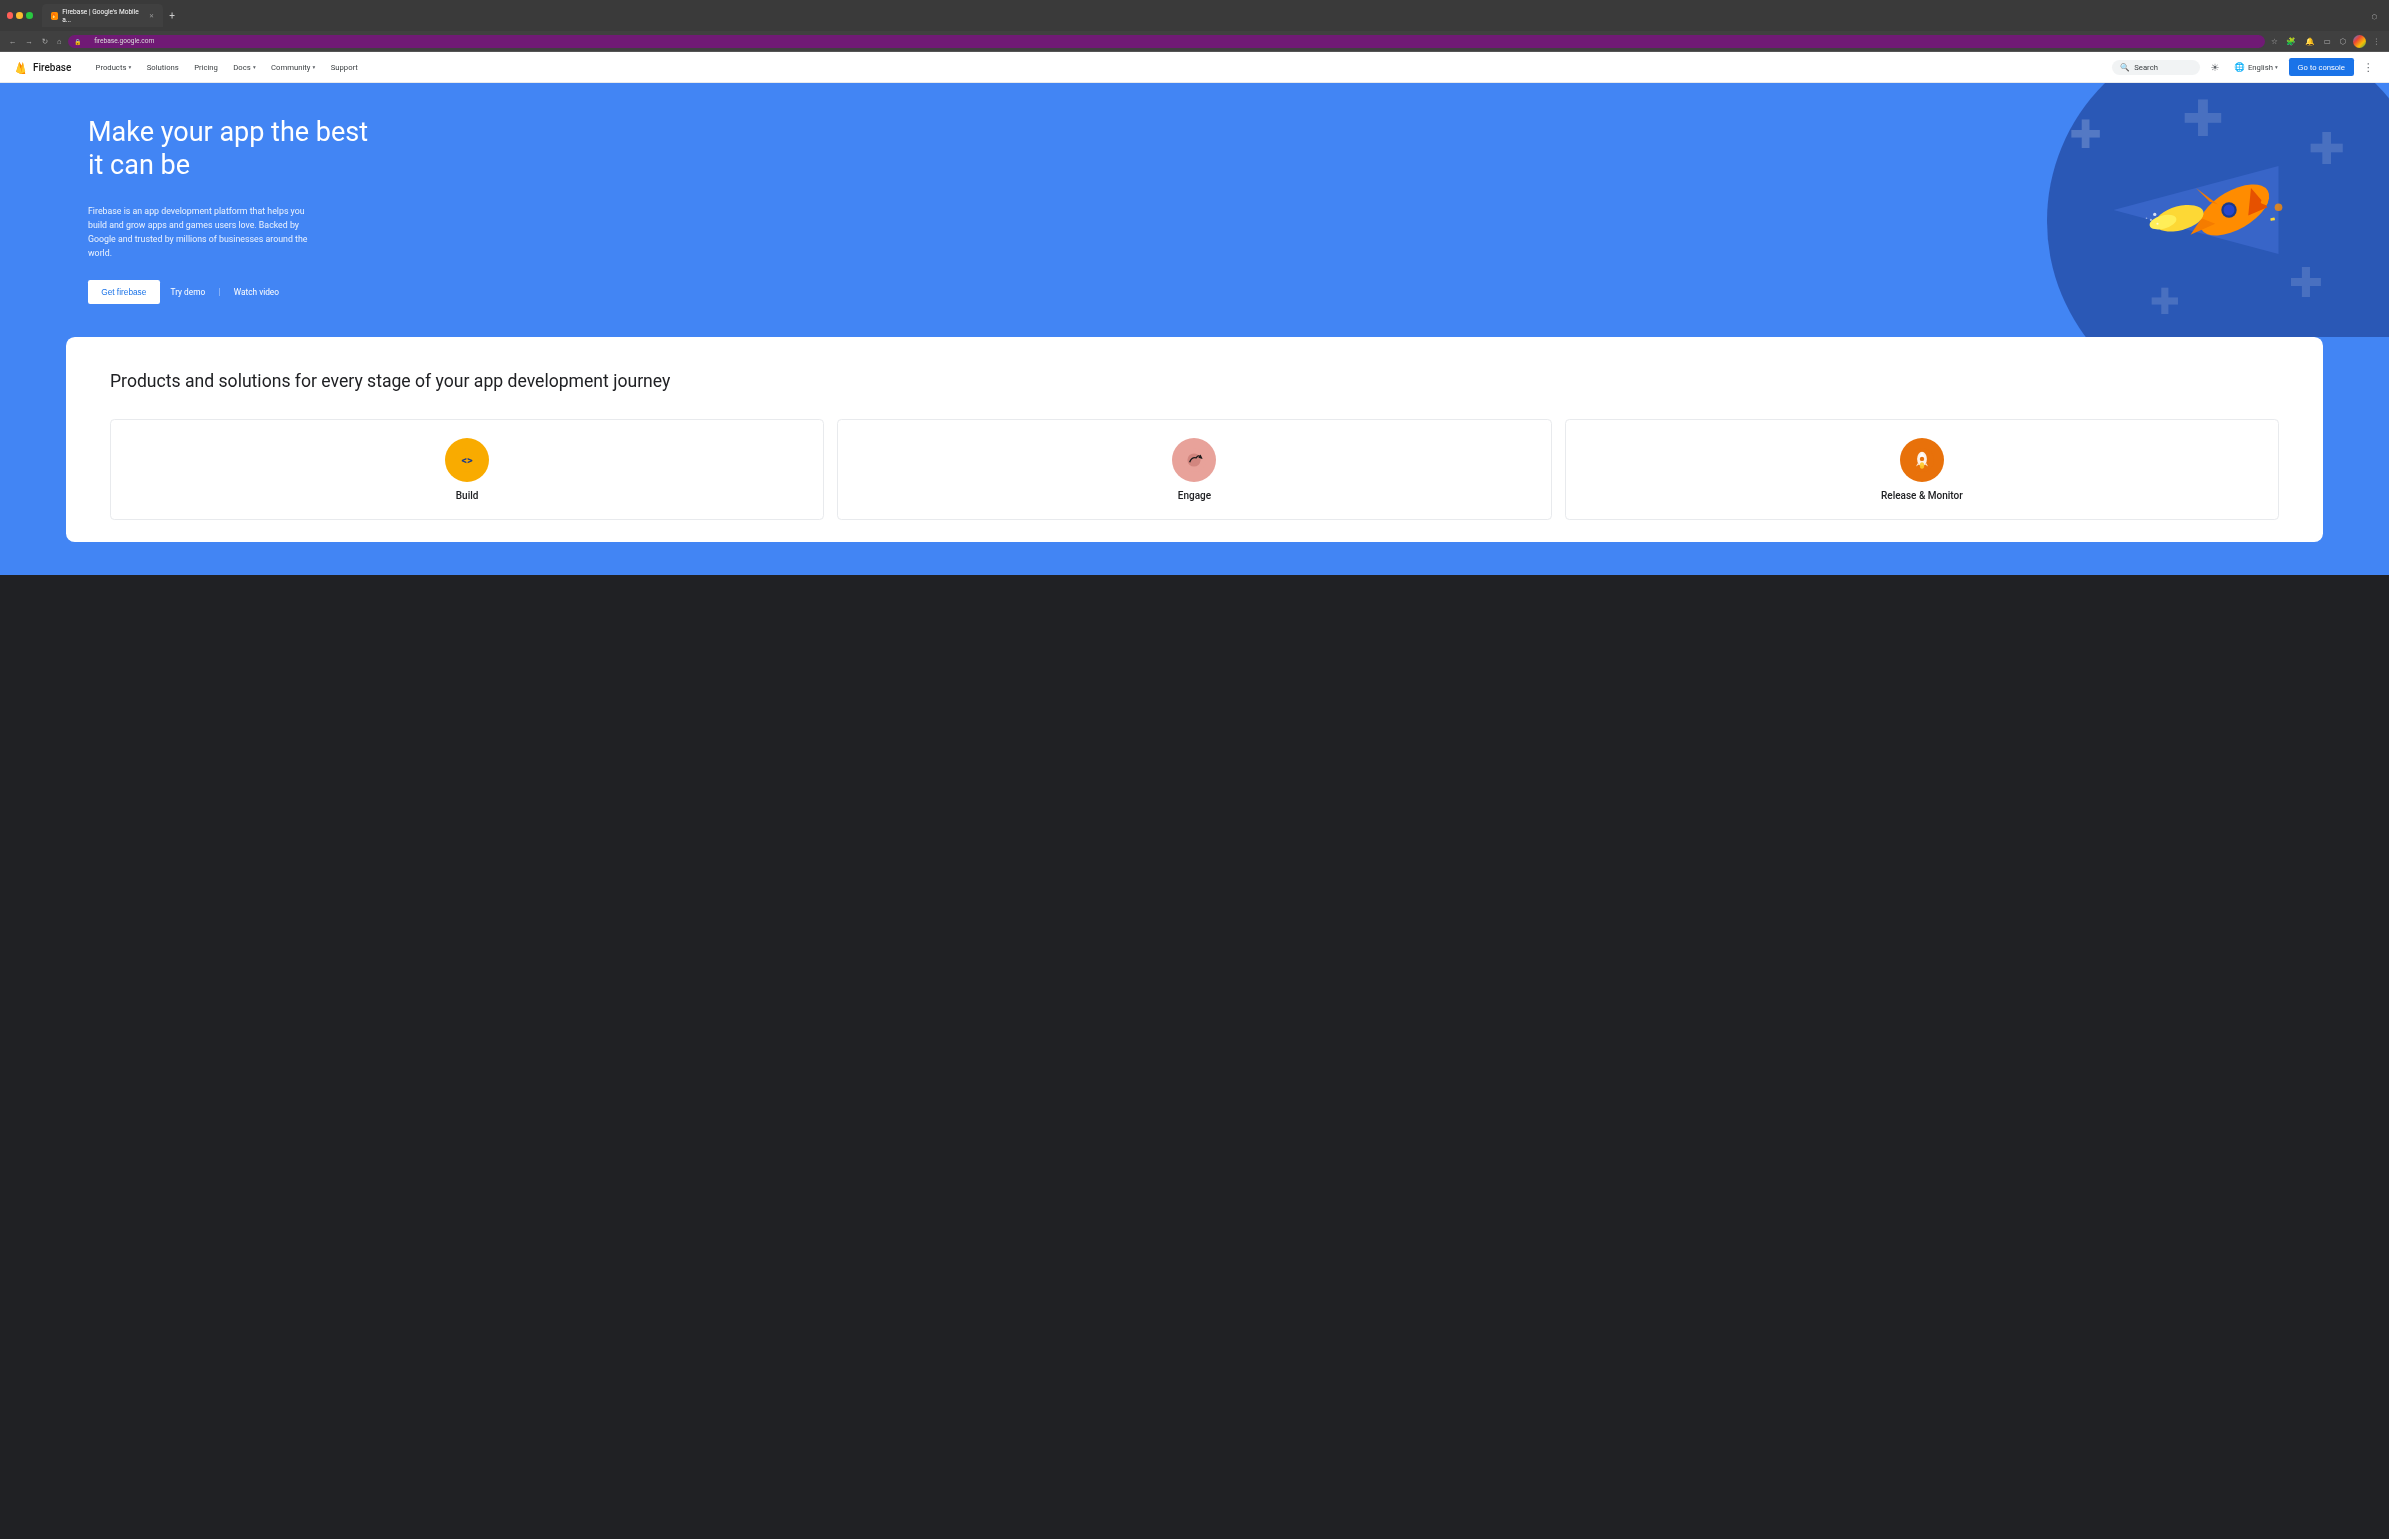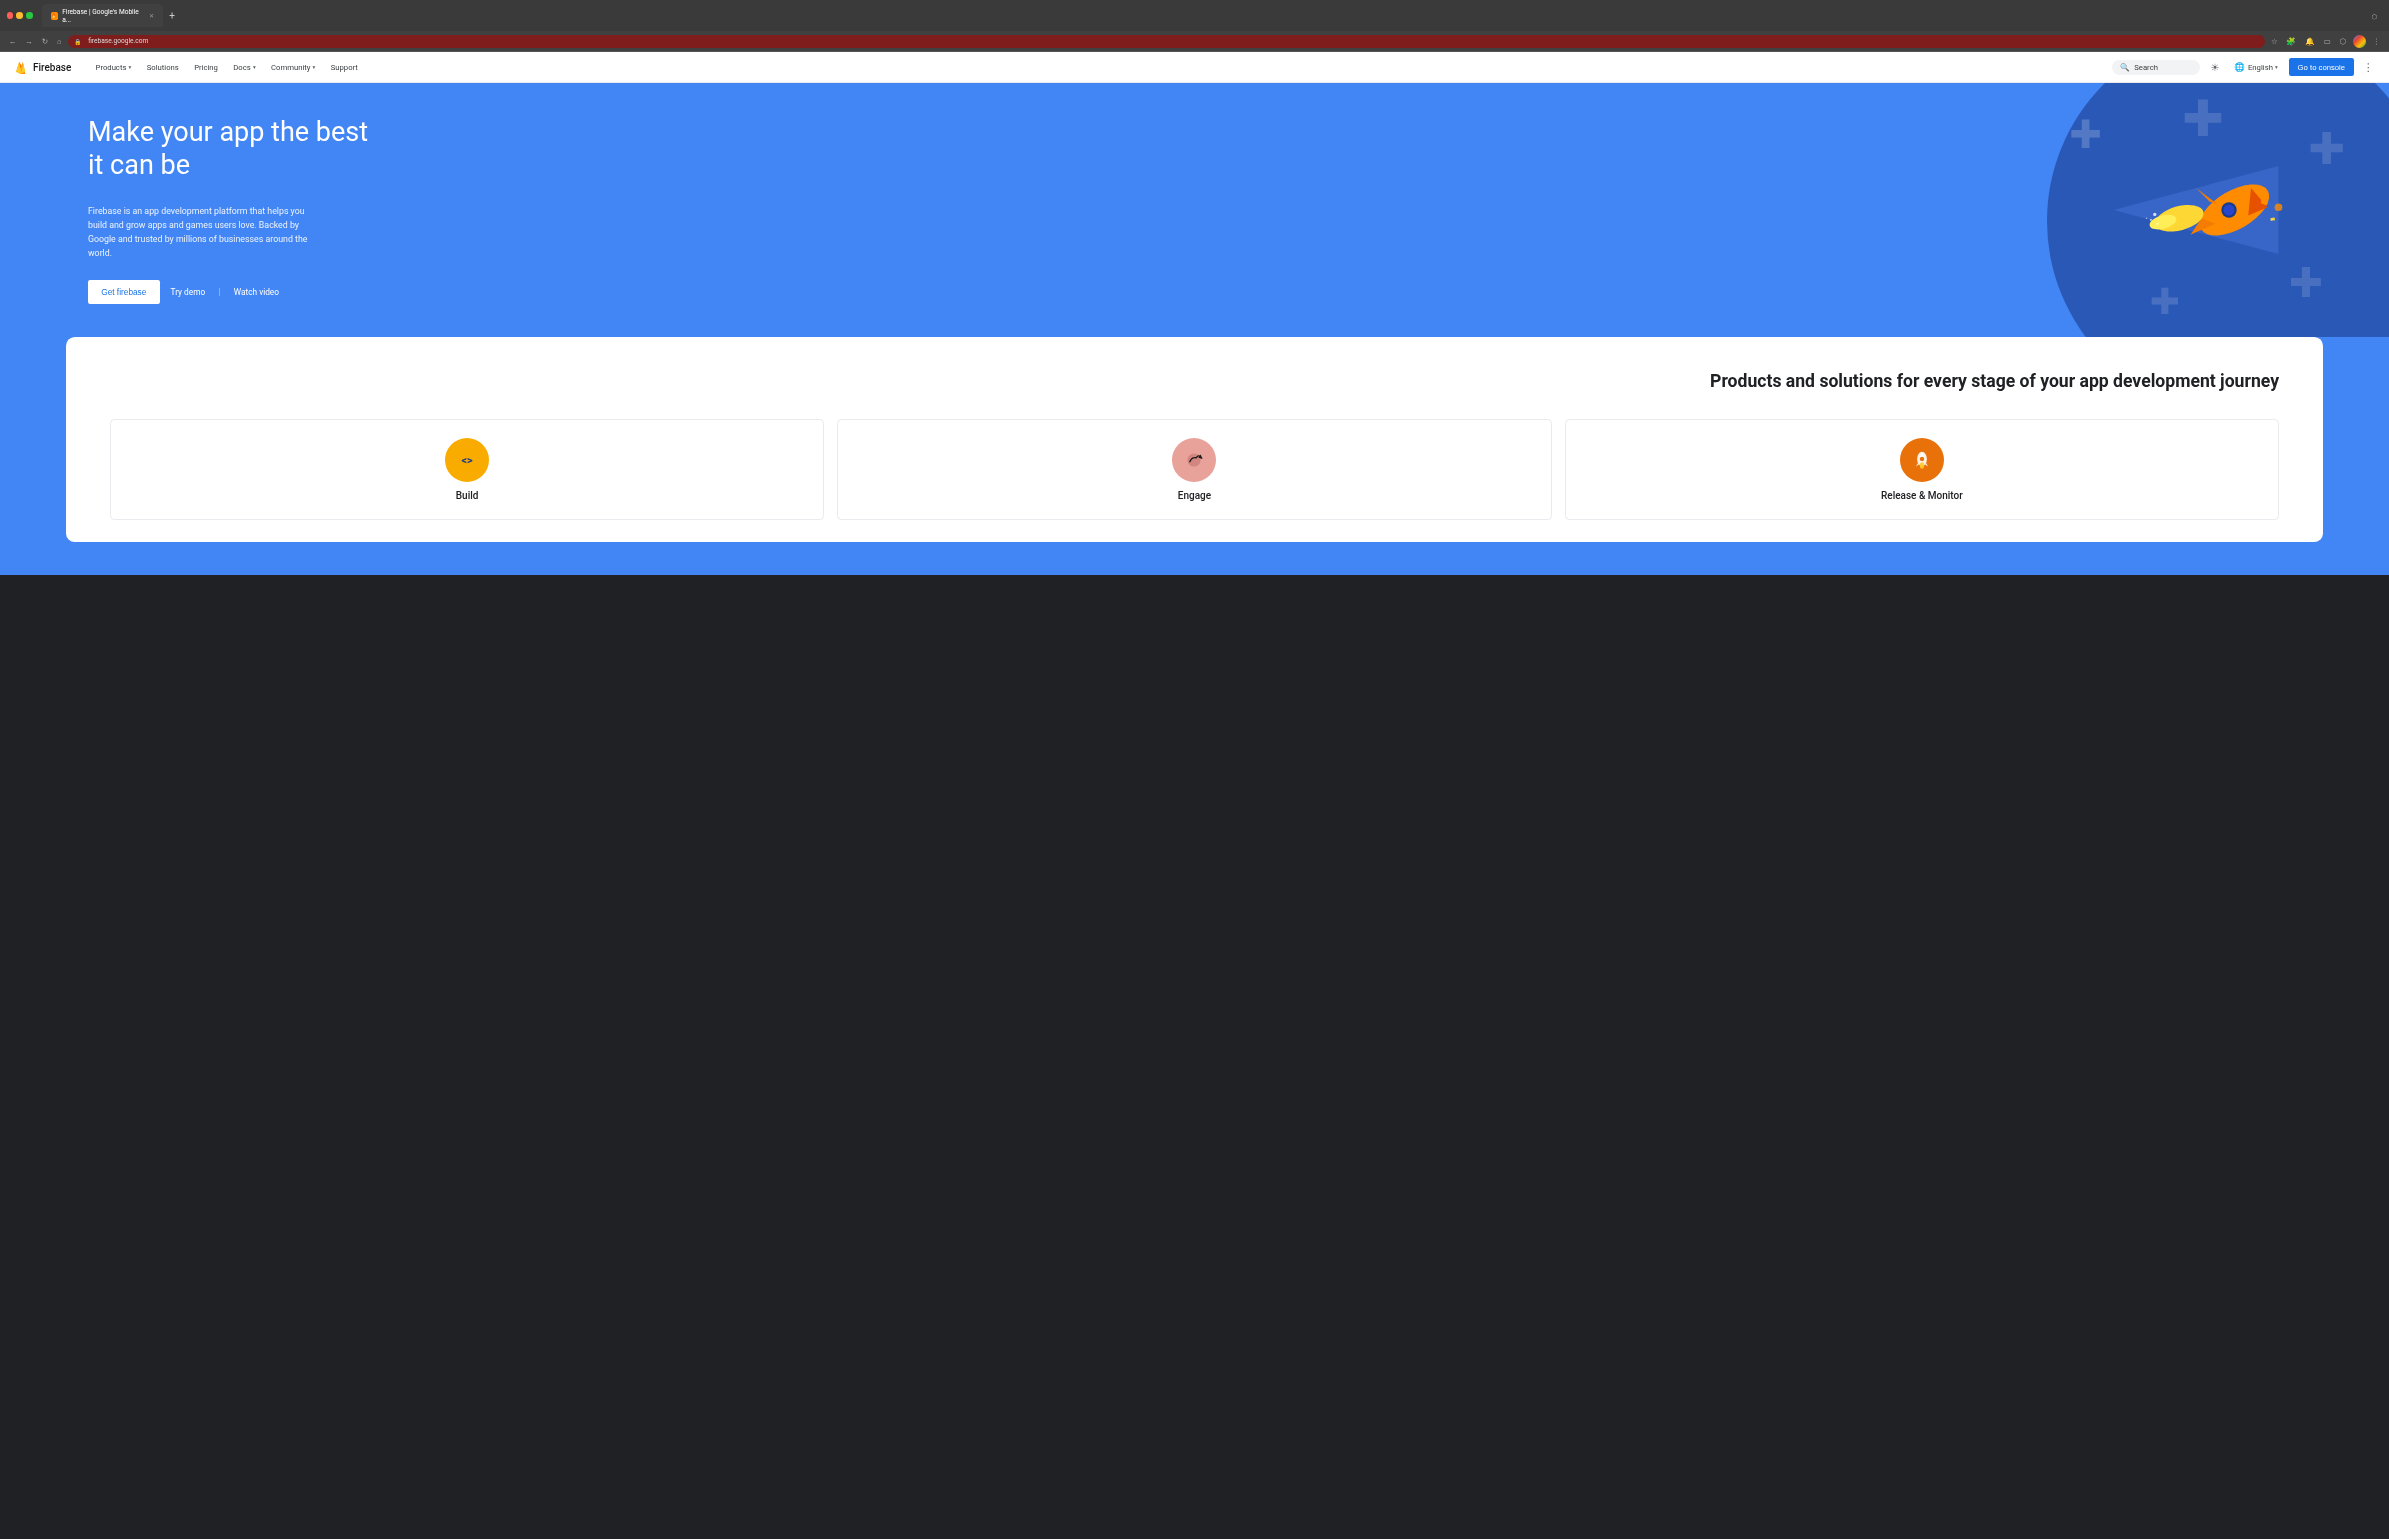--- a/index.html
+++ b/index.html
@@ -85,26 +85,26 @@
     }
     .nav-btn {
       color: #aaa;
       font-size: 7.7px;
       cursor: pointer;
       padding: 2.2px;
       border-radius: 2.2px;
     }
     .address-bar {
       flex: 1;
-      background: #7f1d1d;
+      background: #701a75;
       border-radius: 11px;
       padding: 2.2px 6.6px;
       display: flex;
       align-items: flex-end;
-      gap: 6px;
+      gap: 12px;
       font-size: 6.6px;
       color: #ddd;
     }
     .address-lock { color: #aaa; font-size: 6px; }
     .browser-actions {
       display: flex;
       align-items: center;
       gap: 4.4px;
     }
     .browser-action-btn {
@@ -282,23 +282,23 @@
       padding: 0 0 33px 0;
     }
     .products-card {
       background: #fff;
       border-radius: 8.8px;
       margin: 0 66px;
       padding: 33px 44px 22px;
     }
     .products-title {
       font-size: 17.6px;
-      font-weight: 700;
+      font-weight: 400;
       color: #202124;
-      text-align: right;
+      text-align: left;
       margin-bottom: 26.5px;
       line-height: 1.3;
     }
     .products-grid {
       display: grid;
       grid-template-columns: repeat(3, 1fr);
       gap: 13.2px;
     }
     .product-card {
       border: 0.6px solid #e8eaed;

